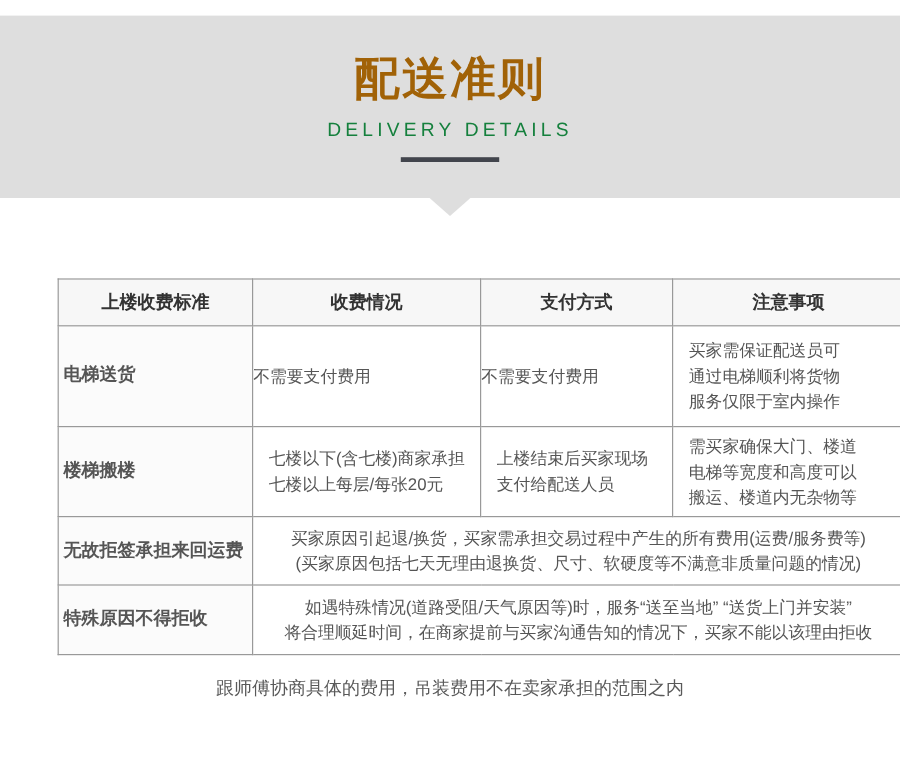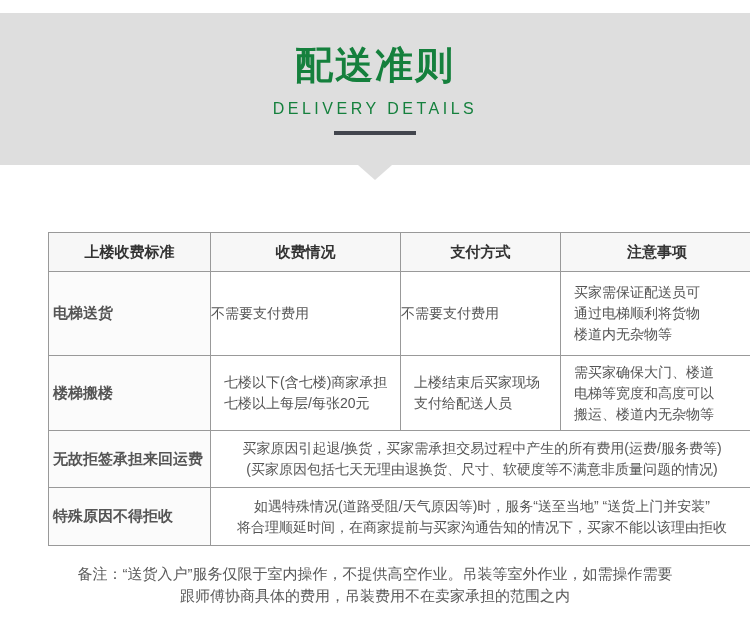--- a/index.html
+++ b/index.html
@@ -4,21 +4,21 @@
 <style>
   * { margin:0; padding:0; box-sizing:border-box; }
   html,body { width:750px; height:643px; background:#ffffff;
     font-family:"Liberation Sans","DejaVu Sans",sans-serif; }
   .page { position:relative; width:750px; height:643px; background:#ffffff; overflow:hidden; }
 
   
   .banner { position:absolute; left:0; top:13px; width:750px; height:152px;
     background:#dedede; text-align:center; }
   .banner-title { padding-top:27px; font-size:38px; font-weight:700;
-    letter-spacing:2px; color:#15803d; }
+    letter-spacing:2px; color:#a16207; }
   .banner-sub { margin-top:9px; font-size:16px; font-weight:400;
     letter-spacing:3.5px; color:#15803d; }
   .banner-divider { width:82px; height:4px; background:#42454d; margin:13px auto 0; }
   .banner-notch { position:absolute; left:358px; top:165px; width:0; height:0;
     border-left:17px solid transparent; border-right:17px solid transparent;
     border-top:15px solid #dedede; }
 
   
   .table-wrap { position:absolute; left:23px; top:232px; width:705px; }
   table { width:705px; border-collapse:collapse; table-layout:fixed;margin-left:25px; }
@@ -69,21 +69,21 @@
         <th>注意事项</th>
       </tr>
 
       <tr class="r1">
         <td class="label">电梯送货</td>
         <td class="c">不需要支付费用</td>
         <td class="c">不需要支付费用</td>
         <td class="l">
           <span class="ln">买家需保证配送员可</span>
           <span class="ln">通过电梯顺利将货物</span>
-          <span class="ln">楼道内无杂物等</span>
+          <span class="ln">服务仅限于室内操作</span>
         </td>
       </tr>
 
       <tr class="r2">
         <td class="label">楼梯搬楼</td>
         <td class="l">
           <span class="ln">七楼以下(含七楼)商家承担</span>
           <span class="ln">七楼以上每层/每张20元</span>
         </td>
         <td class="l">
@@ -110,17 +110,16 @@
         <td class="merged" colspan="3">
           <span class="ln">如遇特殊情况(道路受阻/天气原因等)时，服务“送至当地” “送货上门并安装”</span>
           <span class="ln">将合理顺延时间，在商家提前与买家沟通告知的情况下，买家不能以该理由拒收</span>
         </td>
       </tr>
     </tbody>
       </table>
   </div>
 
   <div class="note">
-    <div>备注：“送货入户”服务仅限于室内操作，不提供高空作业。吊装等室外作业，如需操作需要</div>
     <div>跟师傅协商具体的费用，吊装费用不在卖家承担的范围之内</div>
   </div>
 
 </div>
 
 </body></html>

